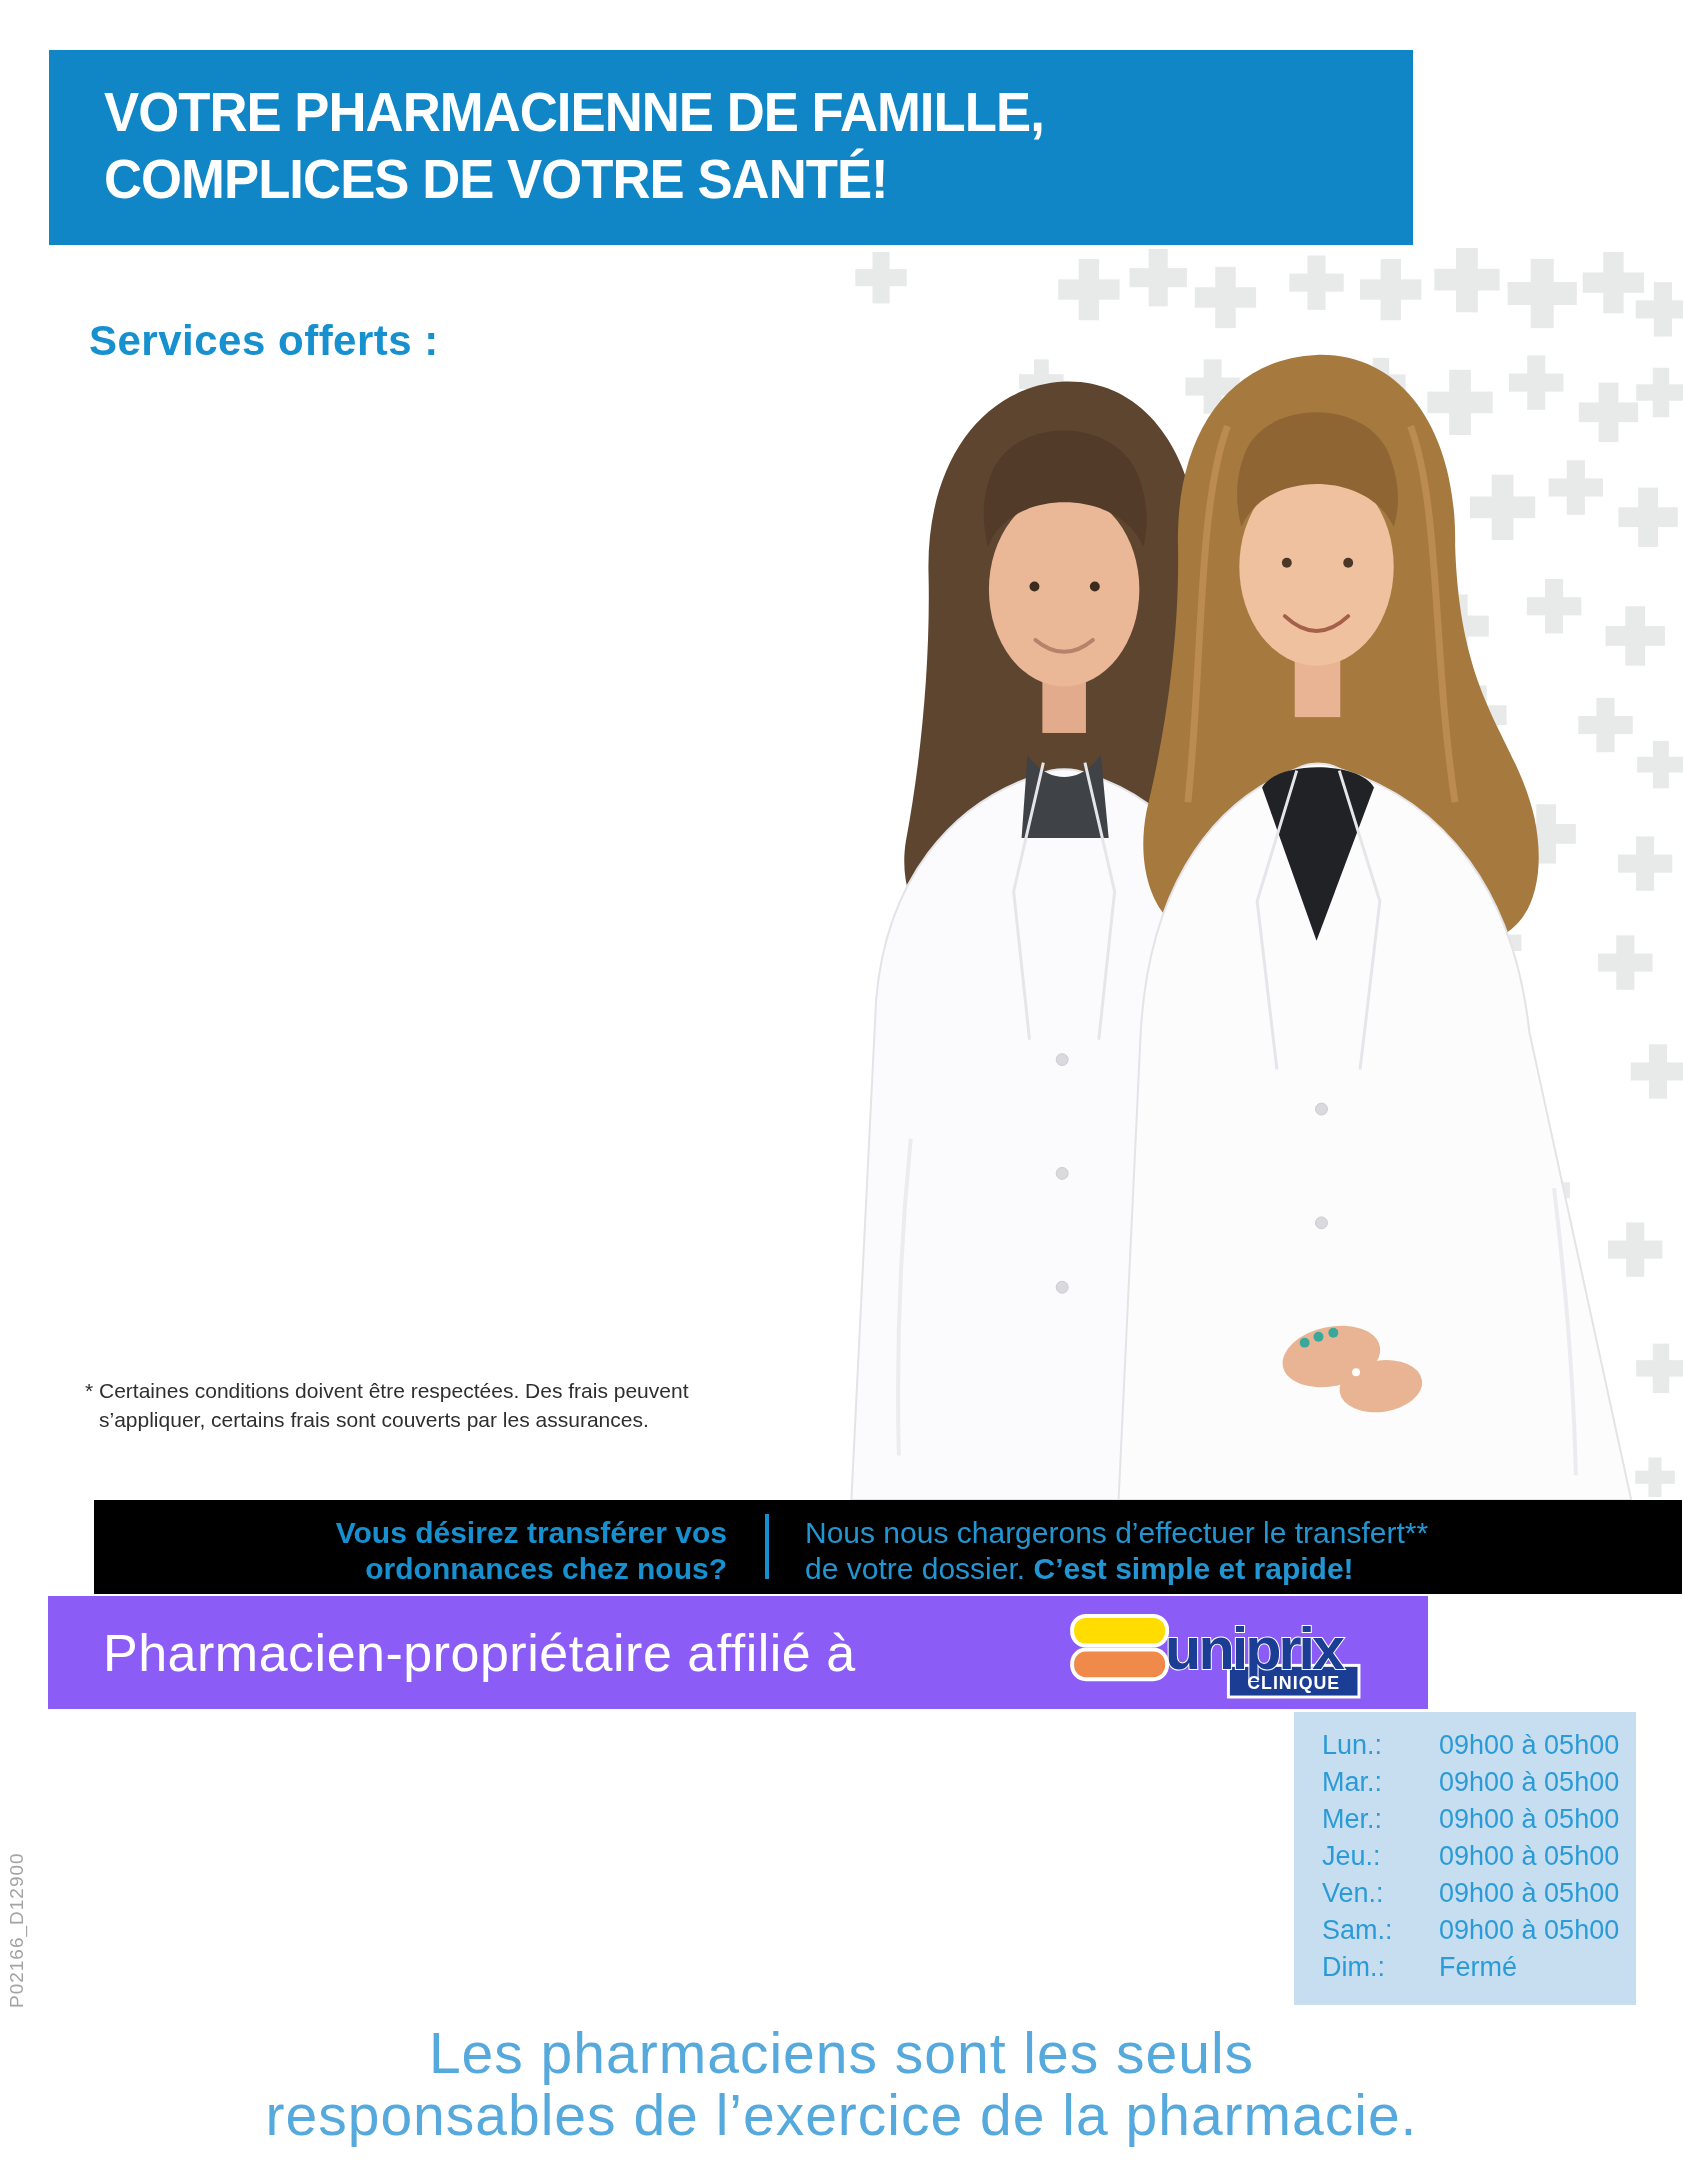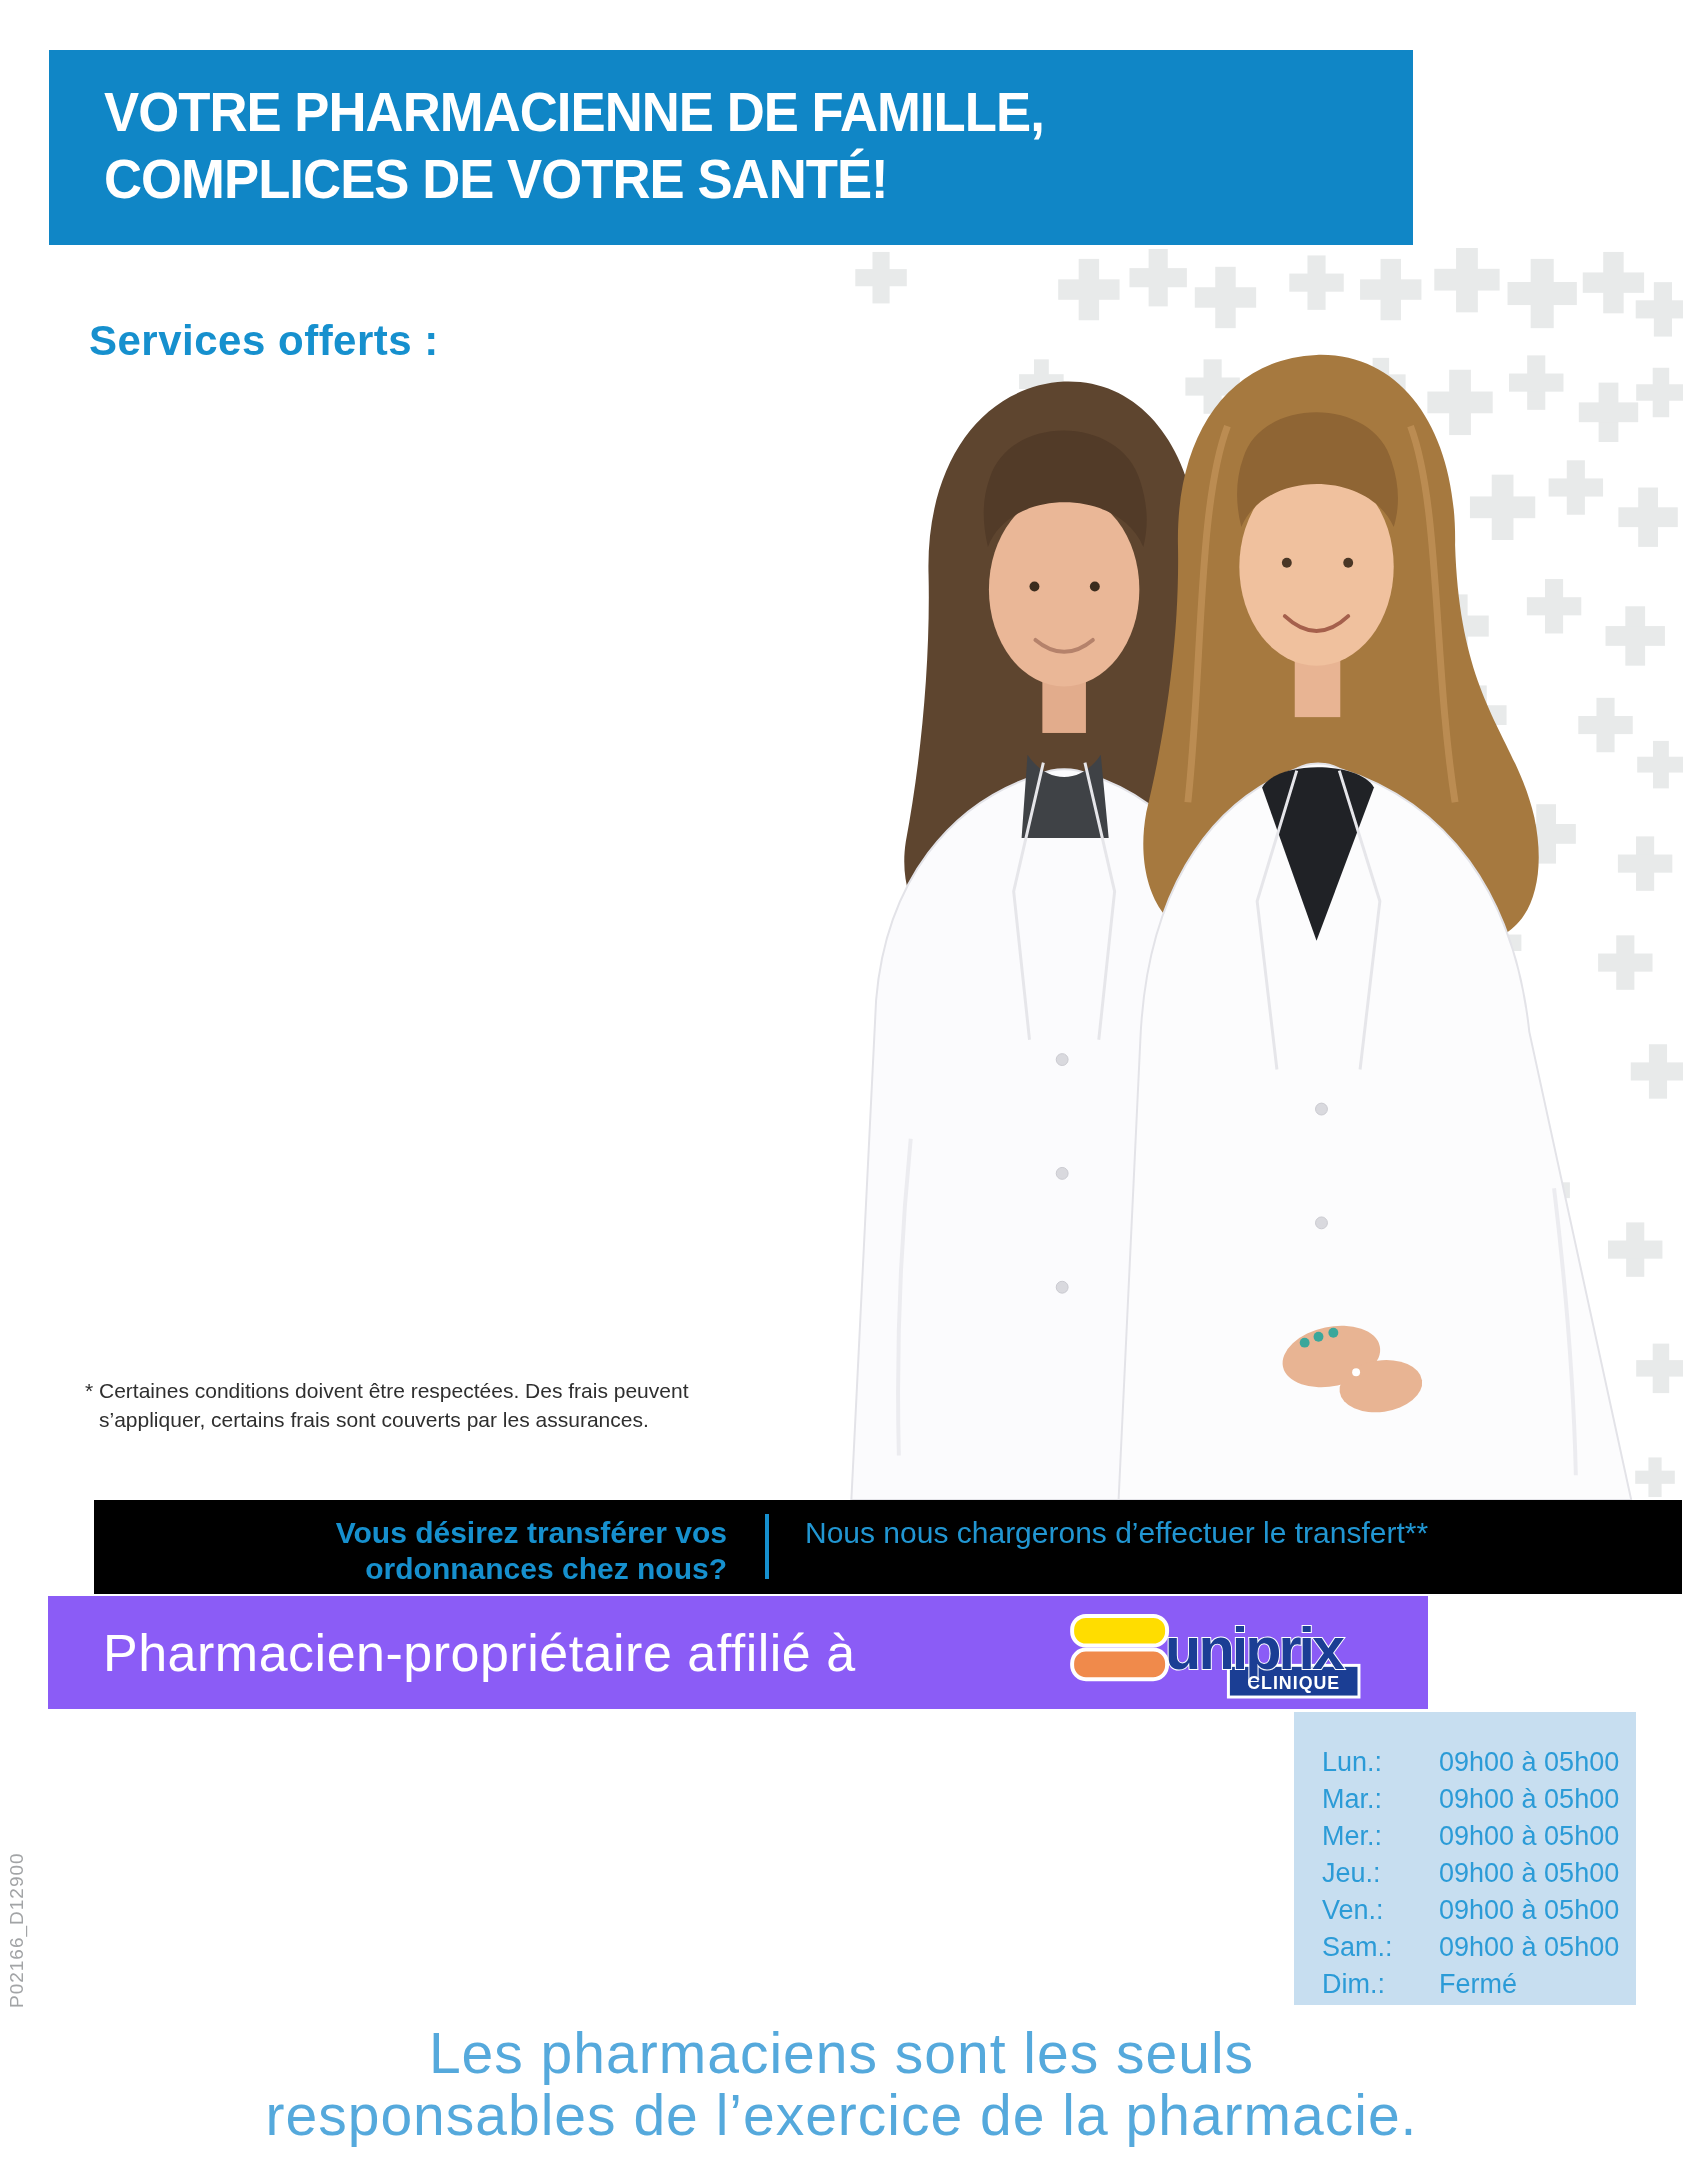--- a/index.html
+++ b/index.html
@@ -27,21 +27,21 @@
   
   .affiliation-bar{position:absolute;left:48px;top:1596px;width:1380px;height:113px;background:#8b5cf6;}
   .affiliation-label{position:absolute;left:55px;top:50%;transform:translateY(-50%);font-size:52px;font-weight:300;color:#ffffff;letter-spacing:0.5px;white-space:nowrap;}
   .uniprix-logo{position:absolute;right:57px;top:12px;width:301px;height:91px;}
   
   .info-section{position:absolute;left:48px;top:1712px;width:1242px;height:290px;background:#1086C6;color:#ffffff;}
   .pharmacy-name{position:absolute;left:47px;top:59px;font-size:51px;font-weight:bold;letter-spacing:0.5px;white-space:nowrap;}
   .pharmacy-address1{position:absolute;left:47px;top:140px;font-size:40px;font-weight:300;letter-spacing:0.5px;white-space:nowrap;}
   .pharmacy-address2{position:absolute;left:47px;top:206px;font-size:40px;font-weight:300;letter-spacing:0.5px;white-space:nowrap;}
   
-  .hours-panel{position:absolute;left:1294px;top:1712px;width:342px;height:293px;background:#C7DEF0;box-sizing:border-box;padding:32px 0 0 28px;}
+  .hours-panel{position:absolute;left:1294px;top:1712px;width:342px;height:293px;background:#C7DEF0;box-sizing:border-box;padding:15px 0 0 28px;}
   .hours-row{display:flex;height:37px;font-size:27px;color:#2B9BD7;align-items:center;}
   .hours-day{width:117px;}
   
   .disclaimer{position:absolute;left:0;top:2022px;width:1683px;text-align:center;font-size:57px;font-weight:300;line-height:62px;color:#55A9DC;letter-spacing:1px;}
   
   .doc-code{position:absolute;left:6px;top:1820px;height:188px;writing-mode:vertical-rl;transform:rotate(180deg);font-size:19px;color:#A2A4A6;letter-spacing:1px;}
 </style>
 </head>
 <body>
 
@@ -166,20 +166,21 @@
   </div>
 
   <div class="transfer-banner">
     <div class="tb-question">
       <div>Vous désirez transférer vos</div>
       <div>ordonnances chez nous?</div>
     </div>
     <div class="tb-divider"></div>
     <div class="tb-answer">
       <div>Nous nous chargerons d’effectuer le transfert**</div>
+      <div><span>de votre dossier. </span><span class="bold">C’est simple et rapide!</span></div>
     </div>
   </div>
 
   <div class="affiliation-bar">
     <div class="affiliation-label">Pharmacien-propriétaire affilié à</div>
     <svg class="uniprix-logo" viewBox="0 0 304 92" xmlns="http://www.w3.org/2000/svg">
       <rect x="2" y="8" width="96" height="30" rx="14" fill="#FFDD00" stroke="#ffffff" stroke-width="4"></rect>
       <rect x="2" y="42" width="96" height="30" rx="14" fill="#F08A4B" stroke="#ffffff" stroke-width="4"></rect>
       <rect x="160" y="58" width="132" height="32" fill="#1B3E94" stroke="#ffffff" stroke-width="3"></rect>
       <text x="96" y="62" font-family="Liberation Sans, sans-serif" font-size="60" font-weight="bold" letter-spacing="-3" fill="#1B3E94" stroke="#ffffff" stroke-width="2" paint-order="stroke">uniprix</text>

